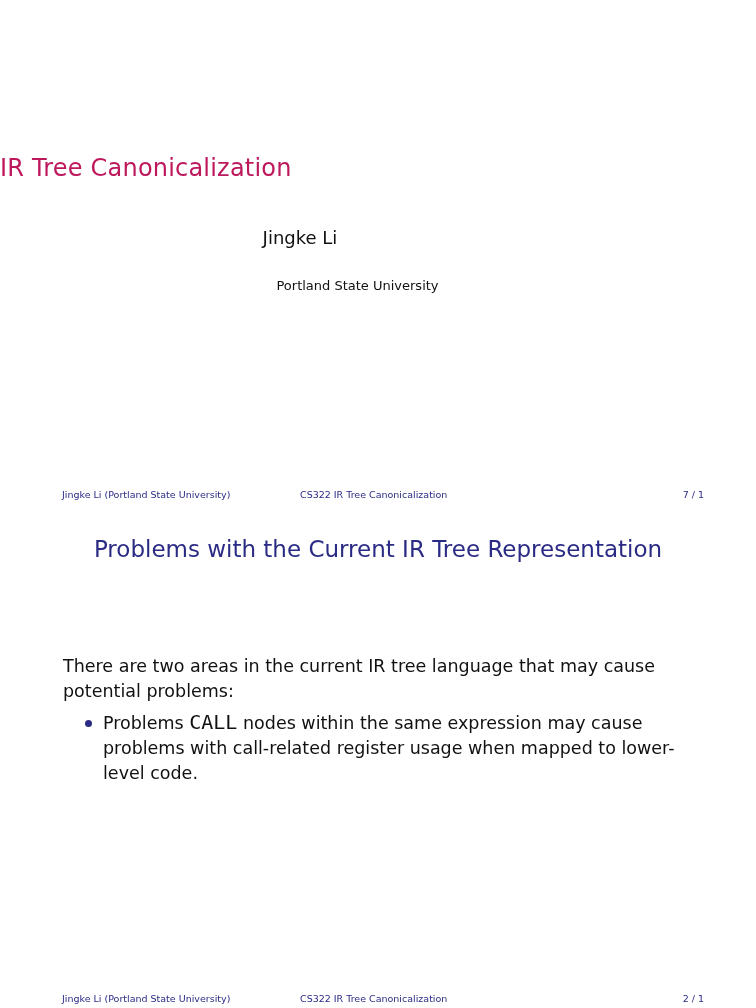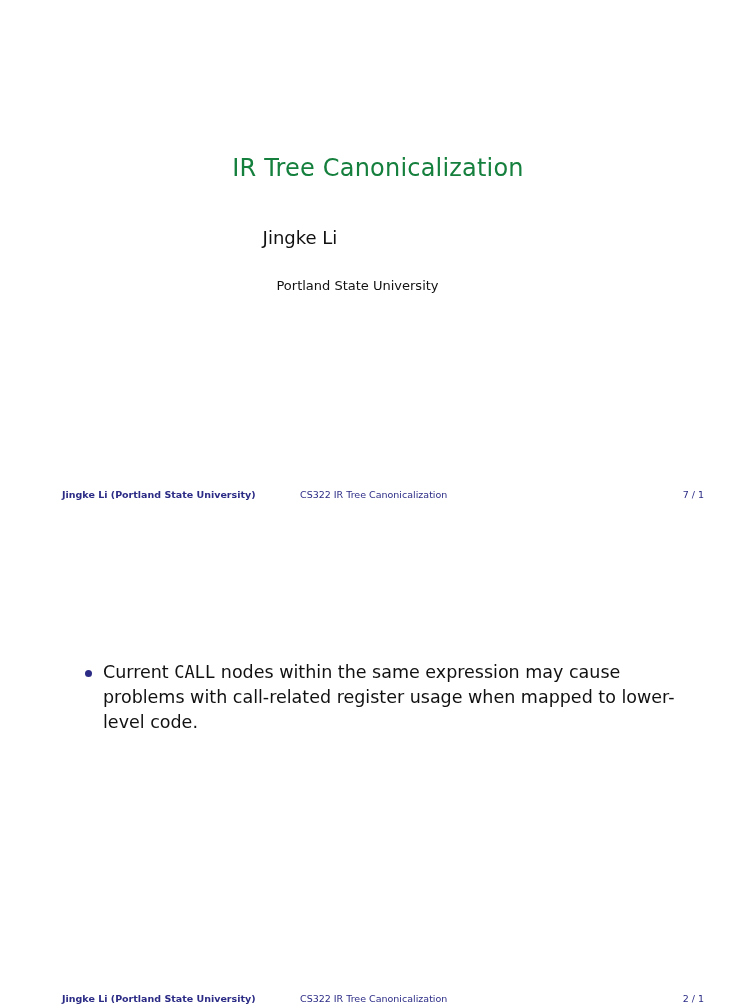--- a/index.html
+++ b/index.html
@@ -1,63 +1,65 @@
 <!DOCTYPE html>
 <html><head>
 <meta charset="utf-8">
 <style>
   html, body { margin: 0; padding: 0; background: #ffffff; }
   body { width: 756px; height: 1008px; position: relative; overflow: hidden;
          font-family: "DejaVu Sans", "Liberation Sans", sans-serif; color: #111; }
   .slide { position: absolute; left: 0; width: 756px; height: 504px; }
   .slide1 { top: 0; }
   .slide2 { top: 504px; }
-  .title-main { position: absolute; top: 154px; left: 0; width: 756px; text-align: center;
-                font-size: 24px; color: #15803d; letter-spacing: 0.2px; }
+  .title-main { position: absolute; top: 154px; left: 0; width: 756px; text-align: left;
+                font-size: 24px; color: #be185d; letter-spacing: 0.2px; }
   .author { position: absolute; top: 227px; left: 0; width: 600px; text-align: center;
             font-size: 18px; color: #111; }
   .inst { position: absolute; top: 278px; left: 0; width: 715px; text-align: center;
           font-size: 13px; color: #111; }
   .footer { position: absolute; left: 0; width: 756px; font-size: 9.5px; color: #2b2b86; }
-  .footer .f-left { position: absolute; left: 62px; font-weight: bold; }
+  .footer .f-left { position: absolute; left: 62px; }
   .footer .f-mid { position: absolute; left: 300px; }
   .footer .f-right { position: absolute; right: 52px; }
   .slide1 .footer { top: 489px; }
   .slide2 .footer { top: 489px; }
   .frame-title { position: absolute; top: 32px; left: 0; width: 756px; text-align: center;
                  font-size: 23px; color: #2b2b86; }
   .body-text { position: absolute; top: 150px; left: 63px; width: 640px;
                font-size: 17.5px; line-height: 25px; color: #111; }
   .intro { margin: 0; }
   ul.items { list-style: none; margin: 6px 0 0 0; padding: 0; }
   ul.items li { position: relative; padding-left: 40px; margin-bottom: 18px; }
   ul.items li .bullet { position: absolute; left: 22px; top: 10px; width: 7px; height: 7px;
                         border-radius: 50%; background: #2b2b86; }
-  .mono { font-family: "DejaVu Sans Mono", "Liberation Mono", monospace; font-size: 17px; }
+  .mono { font-family: "DejaVu Sans Mono", "Liberation Mono", monospace; font-size: 20px; }
 </style>
 </head>
 <body>
 
 <div class="slide slide1">
   <div class="title-main">IR Tree Canonicalization</div>
   <div class="author">Jingke Li</div>
   <div class="inst">Portland State University</div>
   <div class="footer">
     <span class="f-left">Jingke Li  (Portland State University)</span>
     <span class="f-mid">CS322 IR Tree Canonicalization</span>
     <span class="f-right">7 / 1</span>
   </div>
 </div>
 
 <div class="slide slide2">
+  <div class="frame-title">Problems with the Current IR Tree Representation</div>
   <div class="body-text">
+    <p class="intro">There are two areas in the current IR tree language that may cause potential problems:</p>
     <ul class="items">
       <li>
         <span class="bullet"></span>
-        <span>Current </span><span class="mono">CALL</span><span> nodes within the same expression may cause problems with call-related register usage when mapped to lower-level code.</span>
+        <span>Problems </span><span class="mono">CALL</span><span> nodes within the same expression may cause problems with call-related register usage when mapped to lower-level code.</span>
       </li>
     </ul>
   </div>
   <div class="footer">
     <span class="f-left">Jingke Li  (Portland State University)</span>
     <span class="f-mid">CS322 IR Tree Canonicalization</span>
     <span class="f-right">2 / 1</span>
   </div>
 </div>
 

